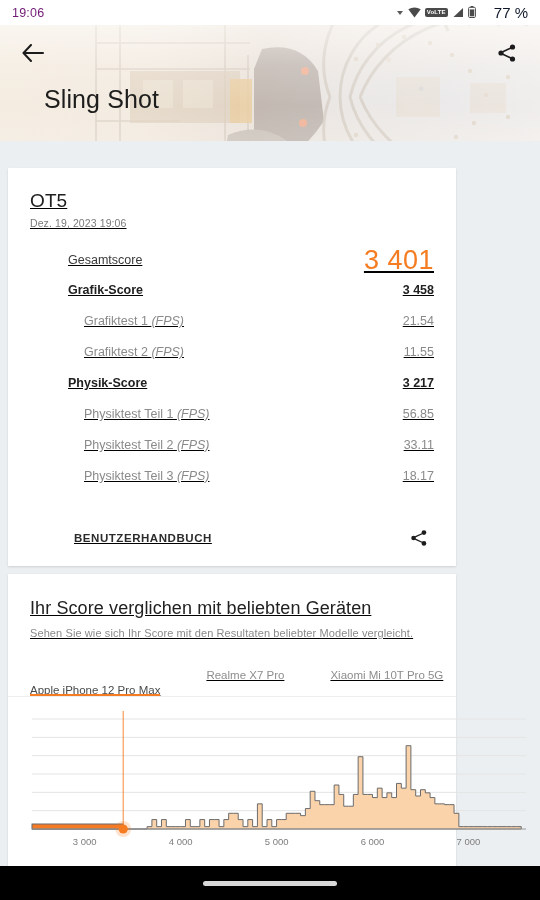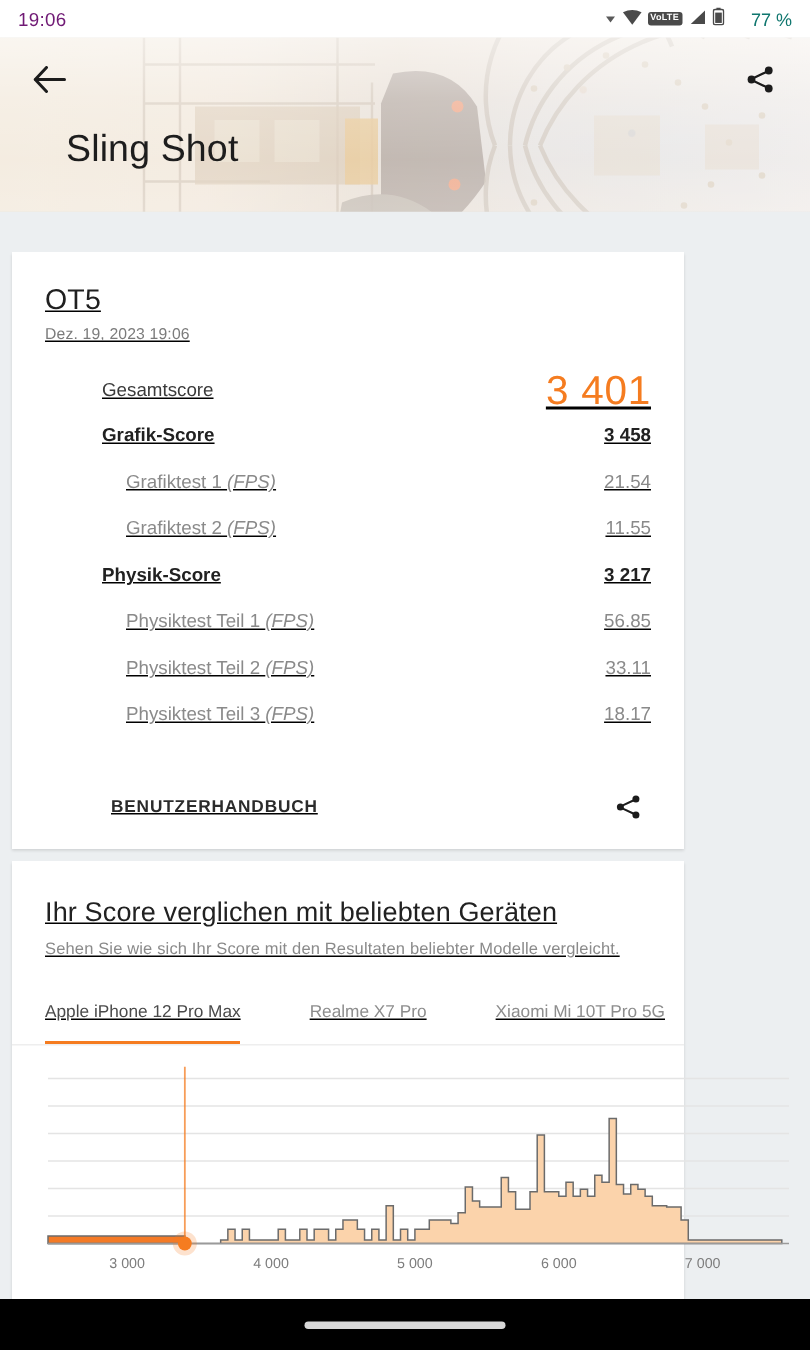--- a/index.html
+++ b/index.html
@@ -12,21 +12,21 @@
   #app { position: relative; width: 540px; height: 900px; background: #eceff1; }
 
   
   .statusbar {
     position: absolute; top: 0; left: 0; width: 540px; height: 25px;
     display: flex; align-items: center; justify-content: space-between;
     padding: 0 12px; background: #ffffff; z-index: 30;
   }
   .status-time { font-size: 12.5px; color: #701a75; letter-spacing: .2px; }
   .status-right { display: flex; align-items: center; gap: 4px; }
-  .status-right .pct { font-size: 12px; color: #0f766e; margin-left: 14px; }
+  .status-right .pct { font-size: 15px; color: #0f172a; margin-left: 14px; }
   .ic { display: inline-block; }
   .ic-caret { width: 0; height: 0; border-left: 3px solid transparent;
     border-right: 3px solid transparent; border-top: 4px solid #5a5a5a; margin-right: 1px; }
   .volte-badge {
     font-size: 6px; font-weight: bold; color: #ffffff; background: #4a4a4a;
     border-radius: 2px; padding: 1px 2px; line-height: 7px; letter-spacing: .2px;
   }
 
   
   .hero {
@@ -80,21 +80,21 @@
 
   
   .cmp-head { padding: 24px 22px 0 22px; }
   .cmp-title { font-size: 18px; color: #212121; letter-spacing: .1px; }
   .cmp-sub { font-size: 11px; color: #8a8a8a; margin-top: 8px; letter-spacing: .1px; }
 
   .tabs { display: flex; align-items: stretch; height: 44px; margin-top: 14px;
     padding: 0 22px; border-bottom: 1px solid #eeeeee; overflow: hidden; white-space: nowrap; }
   .tab { position: relative; display: flex; align-items: center; font-size: 11.5px;
     color: #8d8d8d; padding: 0 0 0 0; margin-right: 46px; cursor: pointer; flex: 0 0 auto; }
-  .tab.active { color: #4a4a4a; }
+  .tab.active { color: #4a4a4a; align-items: flex-end; }
   .tab.active::after { content: ""; position: absolute; left: 0; right: 0; bottom: 0;
     height: 2.5px; background: #f57c20; }
 
   
   .chart-wrap { padding: 14px 0 0 10px; position: relative; }
   .chart-cap { text-align: center; font-size: 9px; color: #8d8d8d; margin-top: 1px; }
   .foot-note { font-size: 12px; color: #3a3a3a; padding: 14px 22px 0 22px; letter-spacing: .1px; }
 
   
   .navbar { position: absolute; left: 0; bottom: 0; width: 540px; height: 34px; background: #000; z-index: 40;

